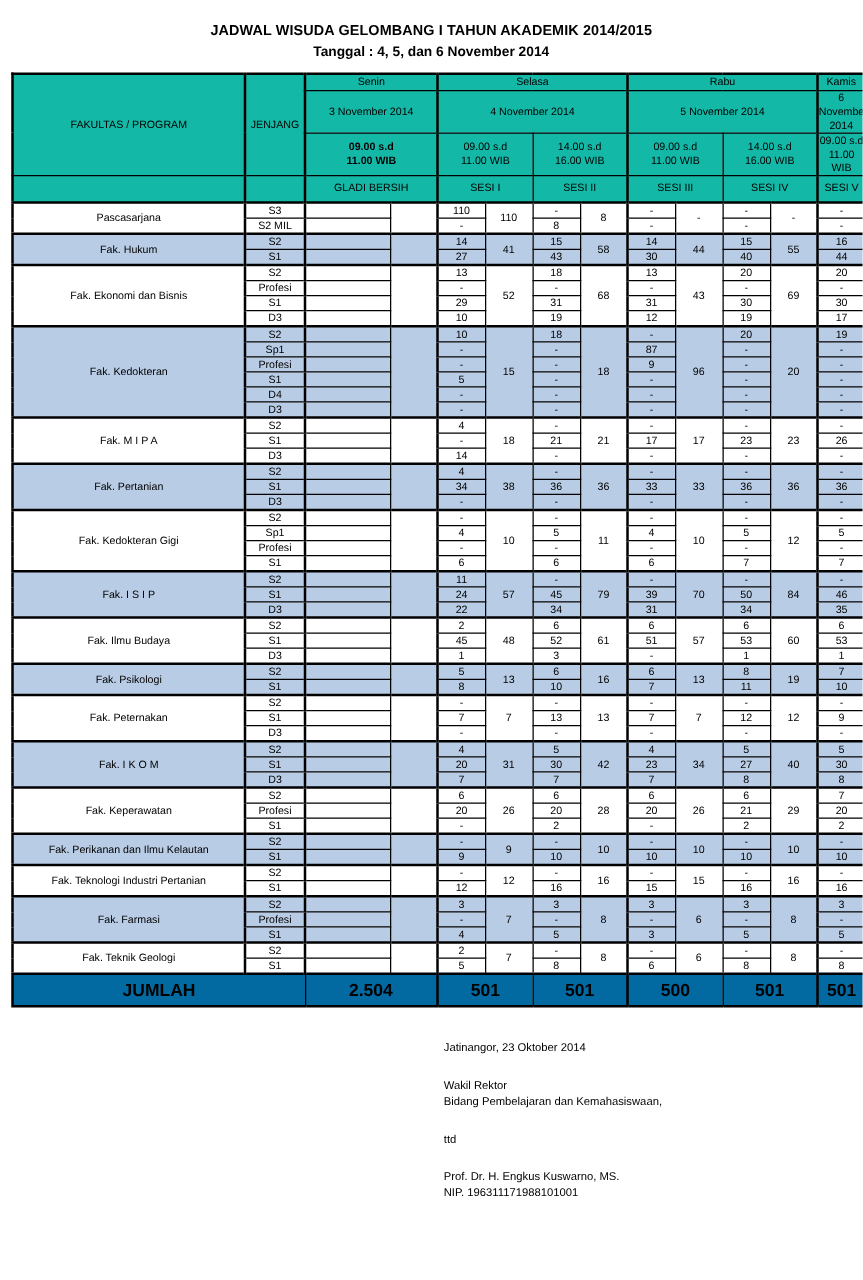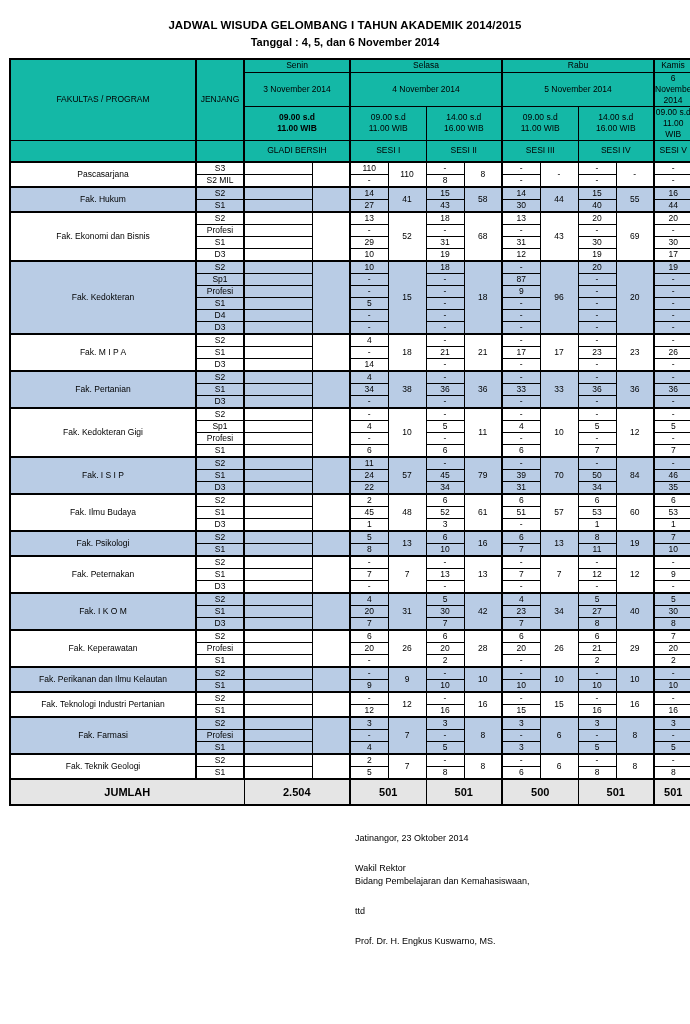--- a/index.html
+++ b/index.html
@@ -59,21 +59,21 @@
   .blank{}
   .shade{background:#B9CCE5;}
   .white{background:#ffffff;}
 
   
   tr.sub td{border-top:1px solid #7d8ea6;}
   tr.grp-first td{border-top:2px solid #000;}
 
   
   tr.jumlah td{
-    background:#e5e5e5;font-weight:bold;font-size:11px;height:26px;
+    background:#0369a1;font-weight:bold;font-size:14px;height:26px;
     border-top:2px solid #000;border-bottom:2px solid #000;
   }
   .jm-label{text-align:right;padding-right:22px;}
   .jm-num{text-align:right;padding-right:8px;}
 
   
   .footer{
     margin:26px 0 0 355px;font-size:9px;line-height:13px;
   }
   .footer .ln{margin-bottom:0;}
@@ -765,15 +765,16 @@
 
   <div class="footer">
     <div class="ln">Jatinangor, 23 Oktober 2014</div>
     <div class="gap-a"></div>
     <div class="ln">Wakil Rektor</div>
     <div class="ln">Bidang Pembelajaran dan Kemahasiswaan,</div>
     <div class="gap-b"></div>
     <div class="ln">ttd</div>
     <div class="gap-c"></div>
     <div class="ln">Prof. Dr. H. Engkus Kuswarno, MS.</div>
+    <div class="ln">NIP. 196311171988101001</div>
   </div>
 
 </div>
 
 </body></html>

